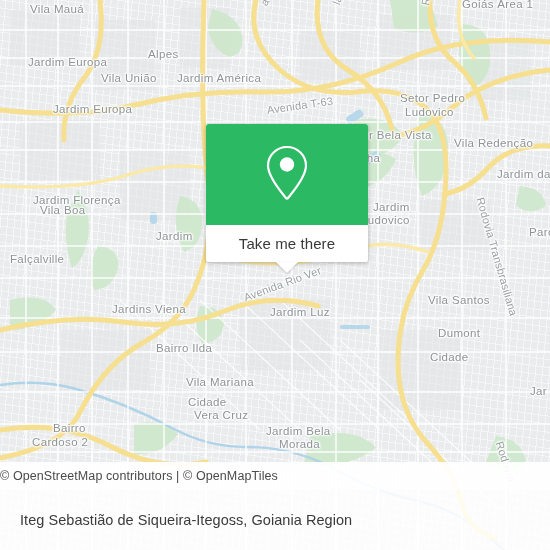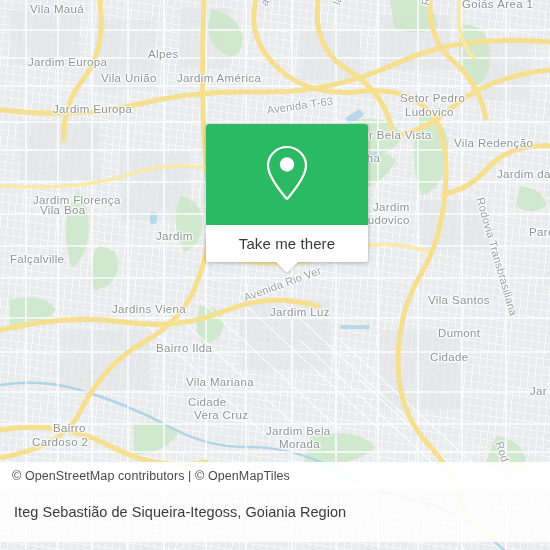--- a/index.html
+++ b/index.html
@@ -118,32 +118,31 @@
     left: 0; bottom: 60px;
     width: 550px;
     height: 28px;
     background: rgba(255,255,255,.93);
     display: flex;
     align-items: center;
   }
   .attrib span {
     color: #4a4a4a;
     font-size: 12.5px;
-    padding-left: 12px;
     letter-spacing: .1px;
   }
   .footer {
     position: absolute;
-    left: 0; bottom: 8px;
+    left: 0; bottom: 0;
     width: 550px;
     height: 60px;
     background: rgba(255,255,255,.86);
     display: flex;
     align-items: center;
-    padding: 0 14px 0 14px;
+    padding: 0 14px 0 20px;
     box-sizing: border-box;
   }
   .footer-title {
     color: #3b3b3d;
     font-size: 14.5px;
     letter-spacing: .05px;
     white-space: nowrap;
   }
   .moovit {
     display: flex;

